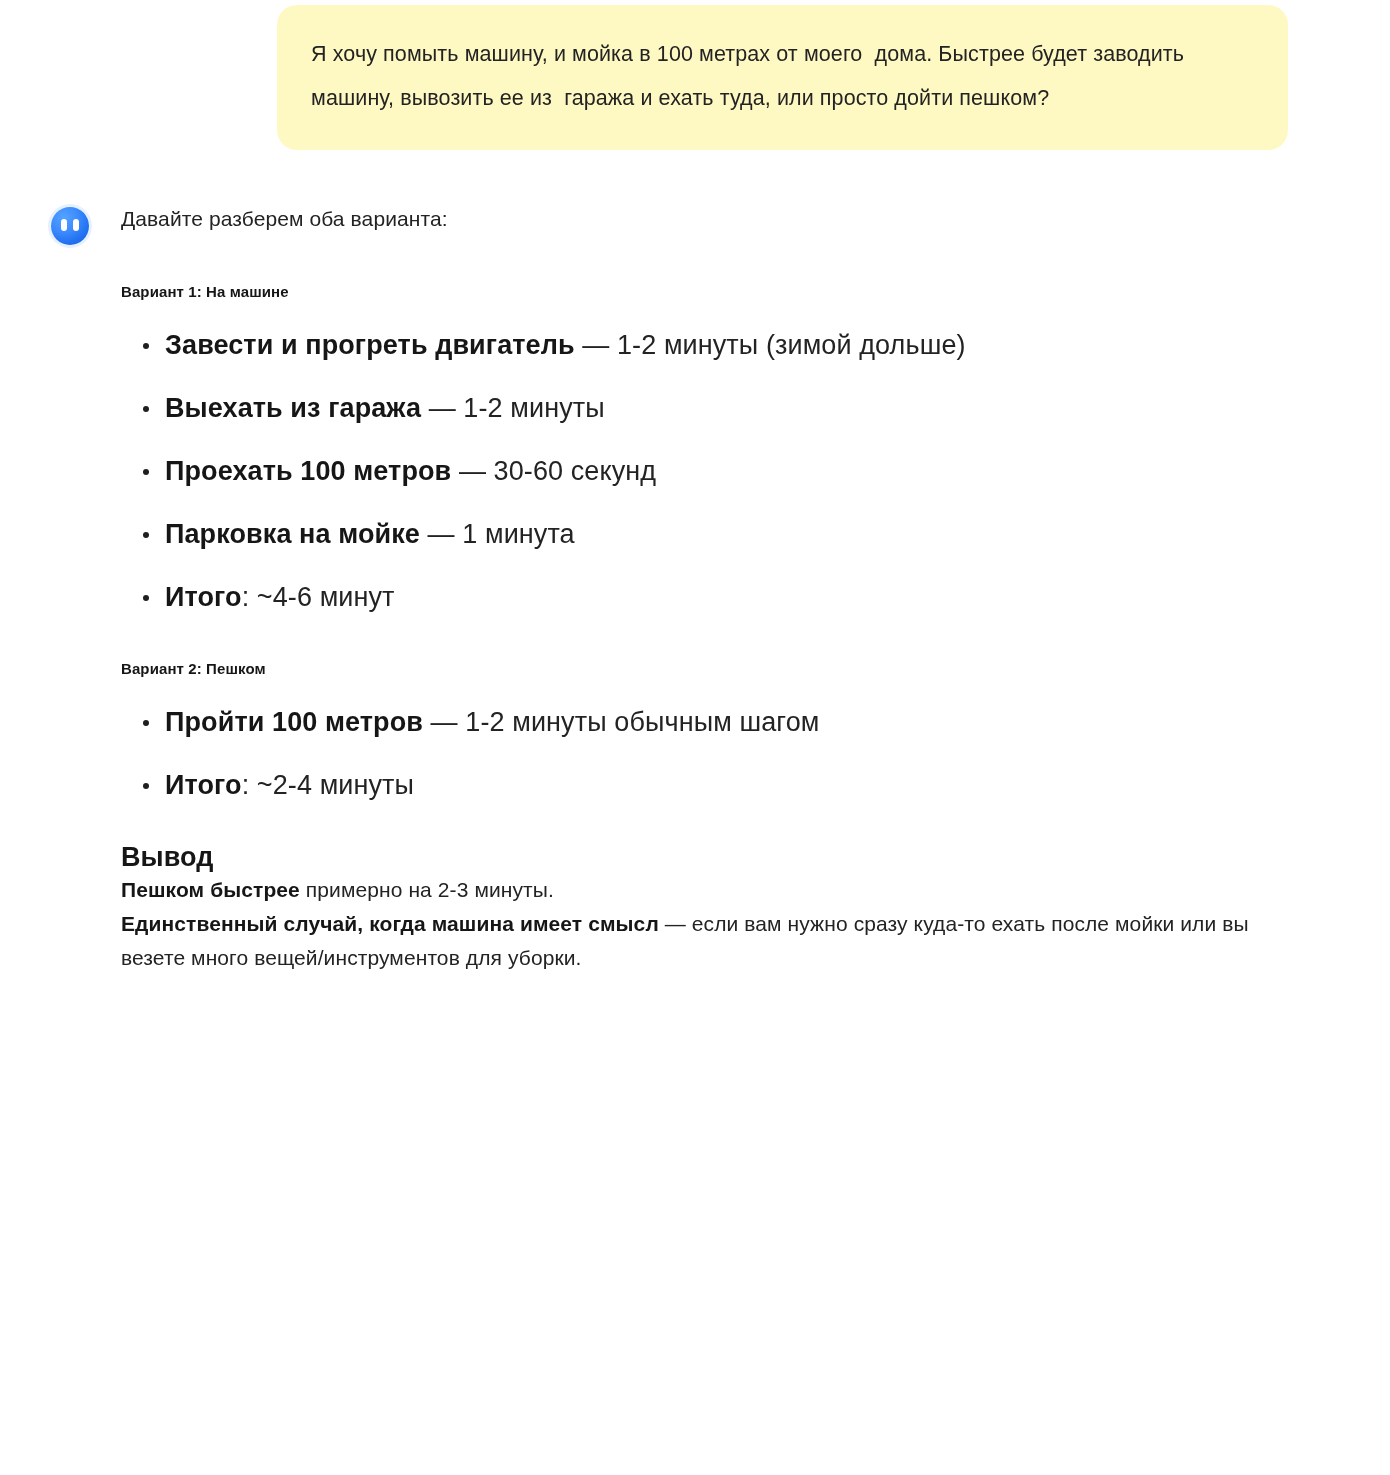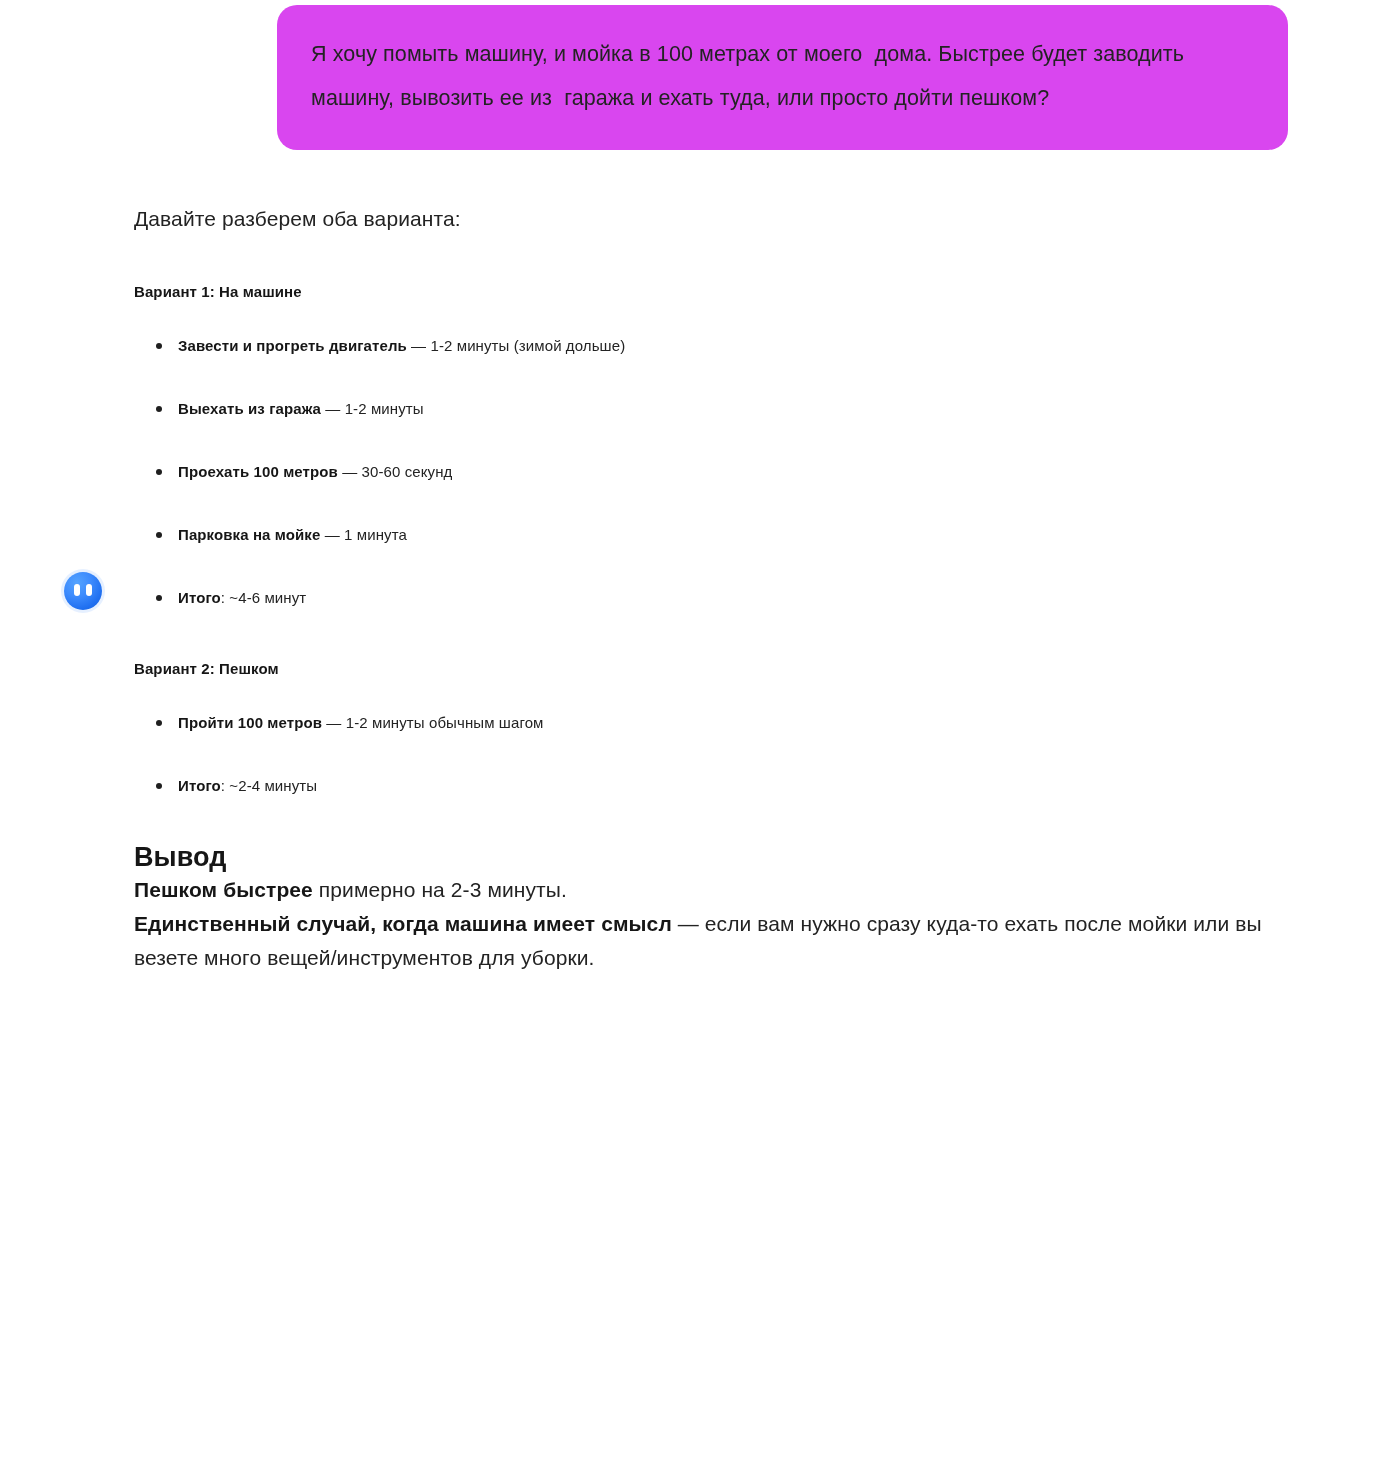--- a/index.html
+++ b/index.html
@@ -18,39 +18,39 @@
     position: relative;
   }
 
   
   .user-row {
     display: flex;
     justify-content: flex-end;
     padding: 5px 102px 0 0;
   }
   .user-bubble {
-    background: #d946ef;
+    background: #fef9c3;
     border-radius: 20px;
     padding: 27px 34px 30px 34px;
     max-width: 1011px;
     width: 1011px;
   }
   .user-text {
     font-size: 21.5px;
     line-height: 44px;
     color: #232323;
     letter-spacing: 0.1px;
     white-space: pre-wrap;
   }
 
   
   .assistant-row {
     display: flex;
-    align-items: center;
-    padding: 52px 0 0 16px;
+    align-items: flex-start;
+    padding: 52px 0 0 3px;
   }
   .avatar-col {
     width: 118px;
     flex: 0 0 118px;
     display: flex;
     justify-content: flex-start;
     padding-left: 48px;
     padding-top: 5px;
   }
   .avatar {
@@ -101,21 +101,21 @@
   }
 
   ul.bullets {
     list-style: none;
     margin: 22px 0 0 0;
     padding: 0;
   }
   ul.bullets li {
     position: relative;
     padding-left: 44px;
-    font-size: 15px;
+    font-size: 27px;
     line-height: 31px;
     color: #232323;
     margin-bottom: 32px;
     letter-spacing: 0.1px;
   }
   ul.bullets li:last-child { margin-bottom: 0; }
   ul.bullets li::before {
     content: "";
     position: absolute;
     left: 22px;

